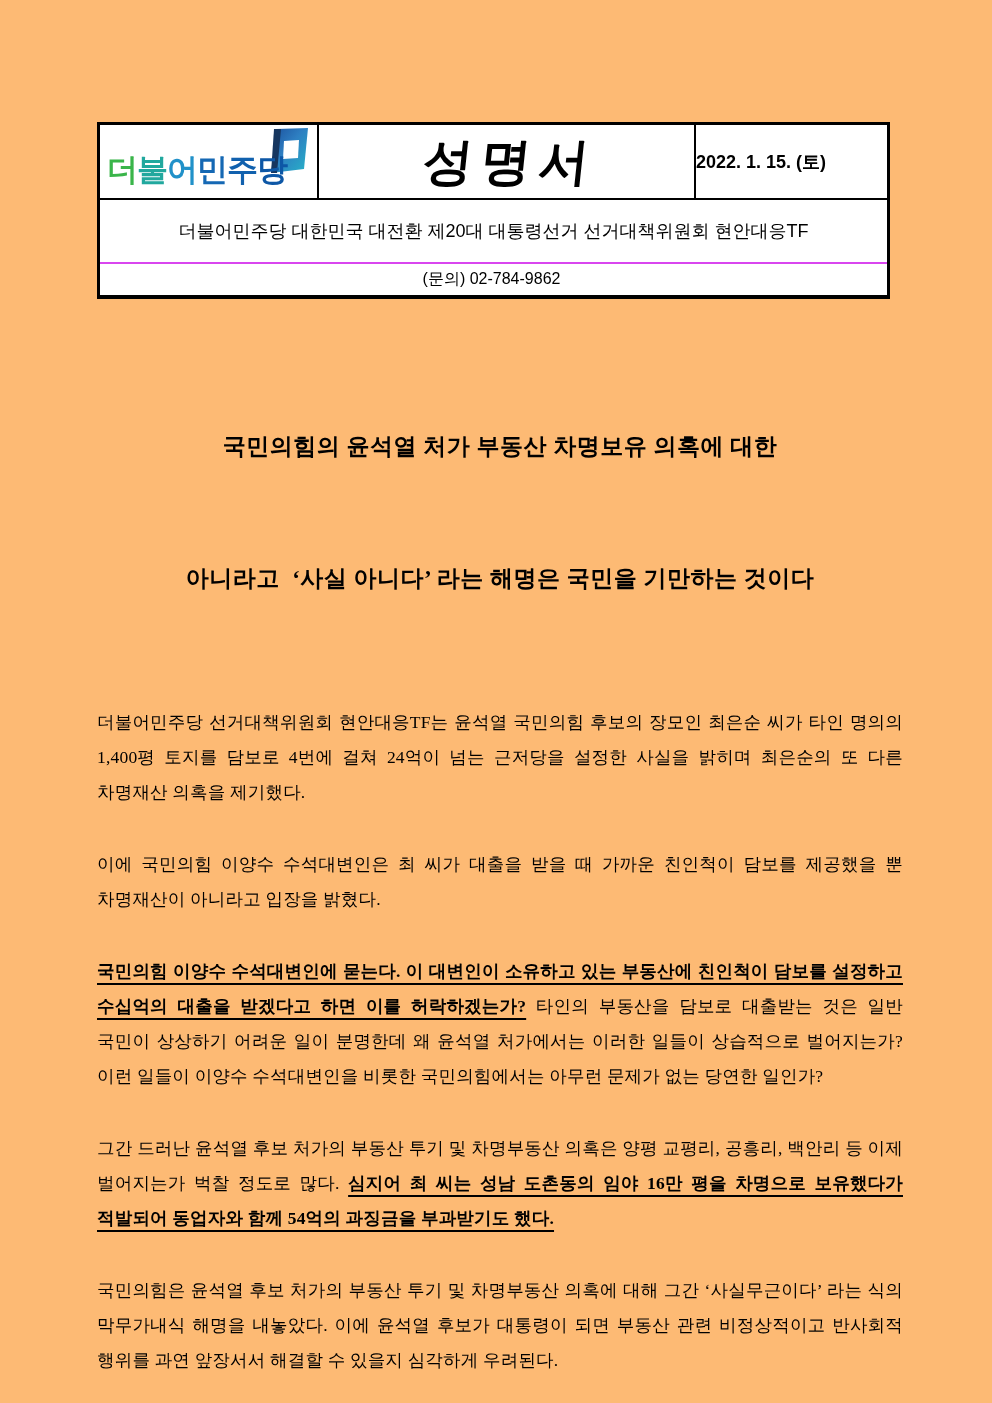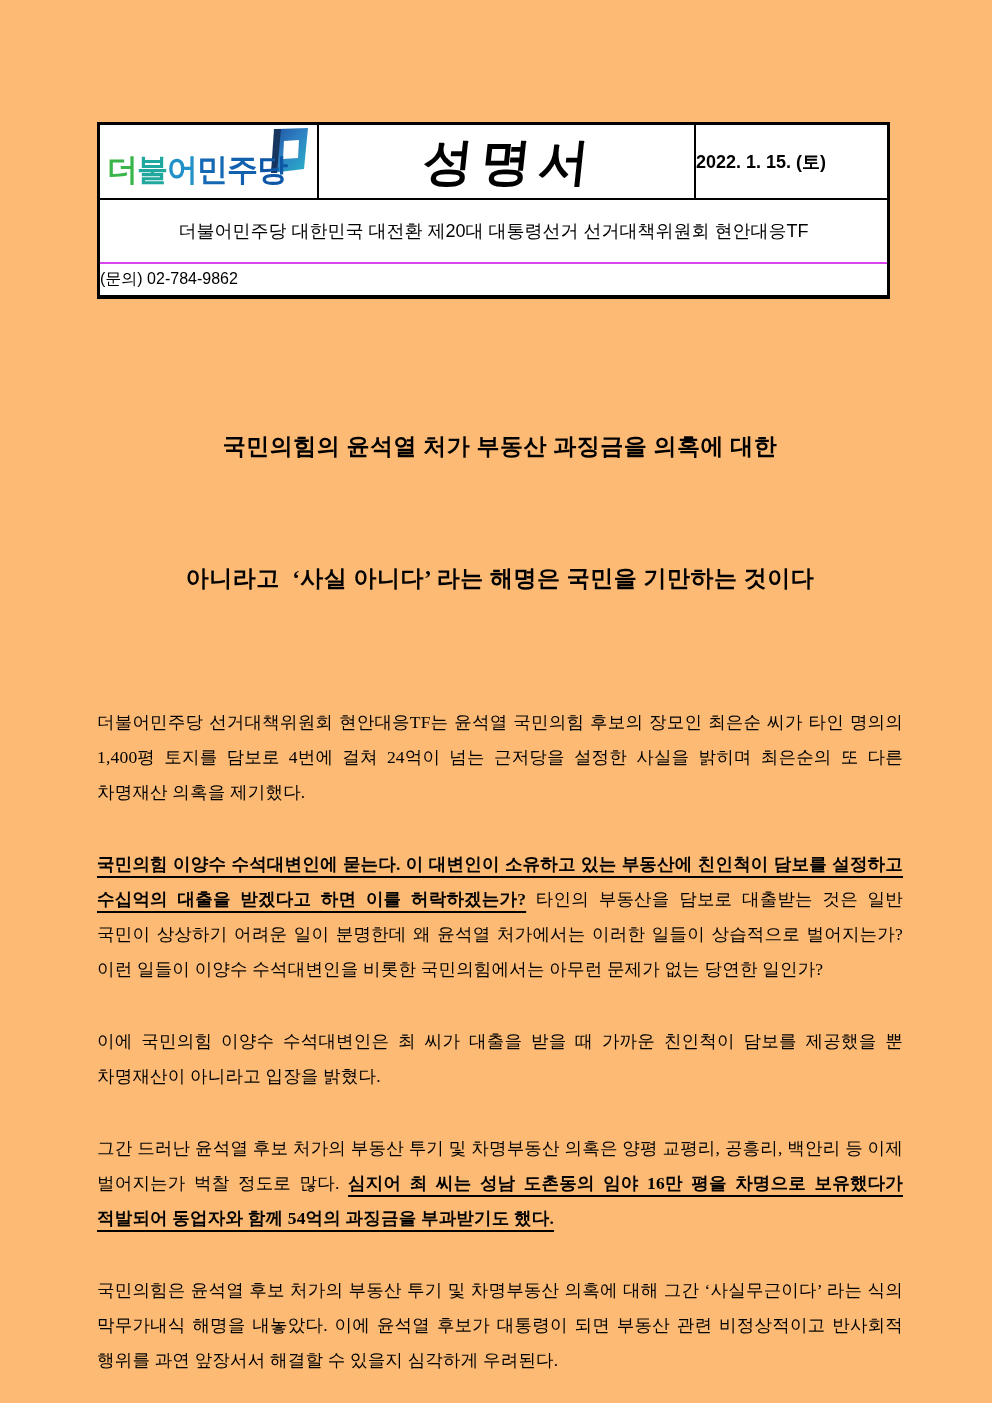--- a/index.html
+++ b/index.html
@@ -18,21 +18,21 @@
     width:787px;
     border:3px solid #000;
     border-bottom-width:4px;
     background:#fff;
   }
   .hrow1{display:flex;height:73px;border-bottom:2px solid #000;}
   .cell-logo{width:217px;border-right:2px solid #000;position:relative;}
   .cell-type{flex:1;border-right:2px solid #000;display:flex;align-items:center;justify-content:center;}
   .cell-date{width:191px;display:flex;align-items:center;justify-content:flex-start;}
   .hrow2{height:62px;border-bottom:2px solid #d946ef;display:flex;align-items:center;justify-content:center;}
-  .hrow3{height:31px;display:flex;align-items:center;justify-content:flex-start;padding-right:4px;}
+  .hrow3{height:31px;display:flex;align-items:center;justify-content:center;padding-right:4px;}
 
   .logo-text{
     position:absolute;left:7px;bottom:13px;
     font-family:"Liberation Sans", sans-serif;
     font-weight:900;font-size:31px;letter-spacing:-1px;line-height:1;
     white-space:nowrap;
   }
   .flag{position:absolute;right:9px;top:3px;}
 
   .doc-type{
@@ -116,26 +116,26 @@
       </div>
       <div class="hrow2">
         <span class="committee">더불어민주당 대한민국 대전환 제20대 대통령선거 선거대책위원회 현안대응TF</span>
       </div>
       <div class="hrow3">
         <span class="contact">(문의) 02-784-9862</span>
       </div>
     </div>
 
     <div class="title">
-      <div>국민의힘의 윤석열 처가 부동산 과징금을 의혹에 대한</div>
+      <div>국민의힘의 윤석열 처가 부동산 차명보유 의혹에 대한</div>
       <div>아니라고  ‘사실 아니다’ 라는 해명은 국민을 기만하는 것이다</div>
     </div>
 
     <div class="body-text">
         <p class="para"><span>더불어민주당 선거대책위원회 현안대응TF는 윤석열 국민의힘 후보의 장모인 최은순 씨가 타인 명의의 1,400평 토지를 담보로 4번에 걸쳐 24억이 넘는 근저당을 설정한 사실을 밝히며 최은순의 또 다른 차명재산 의혹을 제기했다.</span></p>
+        <p class="para"><span>이에 국민의힘 이양수 수석대변인은 최 씨가 대출을 받을 때 가까운 친인척이 담보를 제공했을 뿐 차명재산이 아니라고 입장을 밝혔다.</span></p>
         <p class="para"><span class="emph">국민의힘 이양수 수석대변인에 묻는다. 이 대변인이 소유하고 있는 부동산에 친인척이 담보를 설정하고 수십억의 대출을 받겠다고 하면 이를 허락하겠는가?</span><span> 타인의 부동산을 담보로 대출받는 것은 일반 국민이 상상하기 어려운 일이 분명한데 왜 윤석열 처가에서는 이러한 일들이 상습적으로 벌어지는가? 이런 일들이 이양수 수석대변인을 비롯한 국민의힘에서는 아무런 문제가 없는 당연한 일인가?</span></p>
-        <p class="para"><span>이에 국민의힘 이양수 수석대변인은 최 씨가 대출을 받을 때 가까운 친인척이 담보를 제공했을 뿐 차명재산이 아니라고 입장을 밝혔다.</span></p>
         <p class="para"><span>그간 드러난 윤석열 후보 처가의 부동산 투기 및 차명부동산 의혹은 양평 교평리, 공흥리, 백안리 등 이제 벌어지는가 벅찰 정도로 많다. </span><span class="emph">심지어 최 씨는 성남 도촌동의 임야 16만 평을 차명으로 보유했다가 적발되어 동업자와 함께 54억의 과징금을 부과받기도 했다. </span></p>
         <p class="para"><span>국민의힘은 윤석열 후보 처가의 부동산 투기 및 차명부동산 의혹에 대해 그간 ‘사실무근이다’ 라는 식의 막무가내식 해명을 내놓았다. 이에 윤석열 후보가 대통령이 되면 부동산 관련 비정상적이고 반사회적 행위를 과연 앞장서서 해결할 수 있을지 심각하게 우려된다.</span></p>
       </div>
 
   </div>
 </div>
 
 </body></html>

